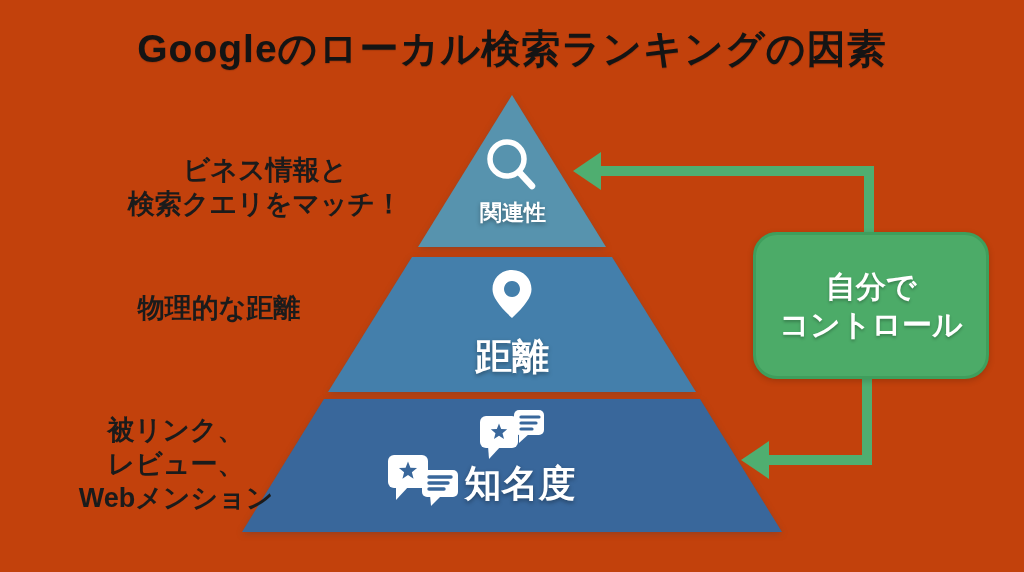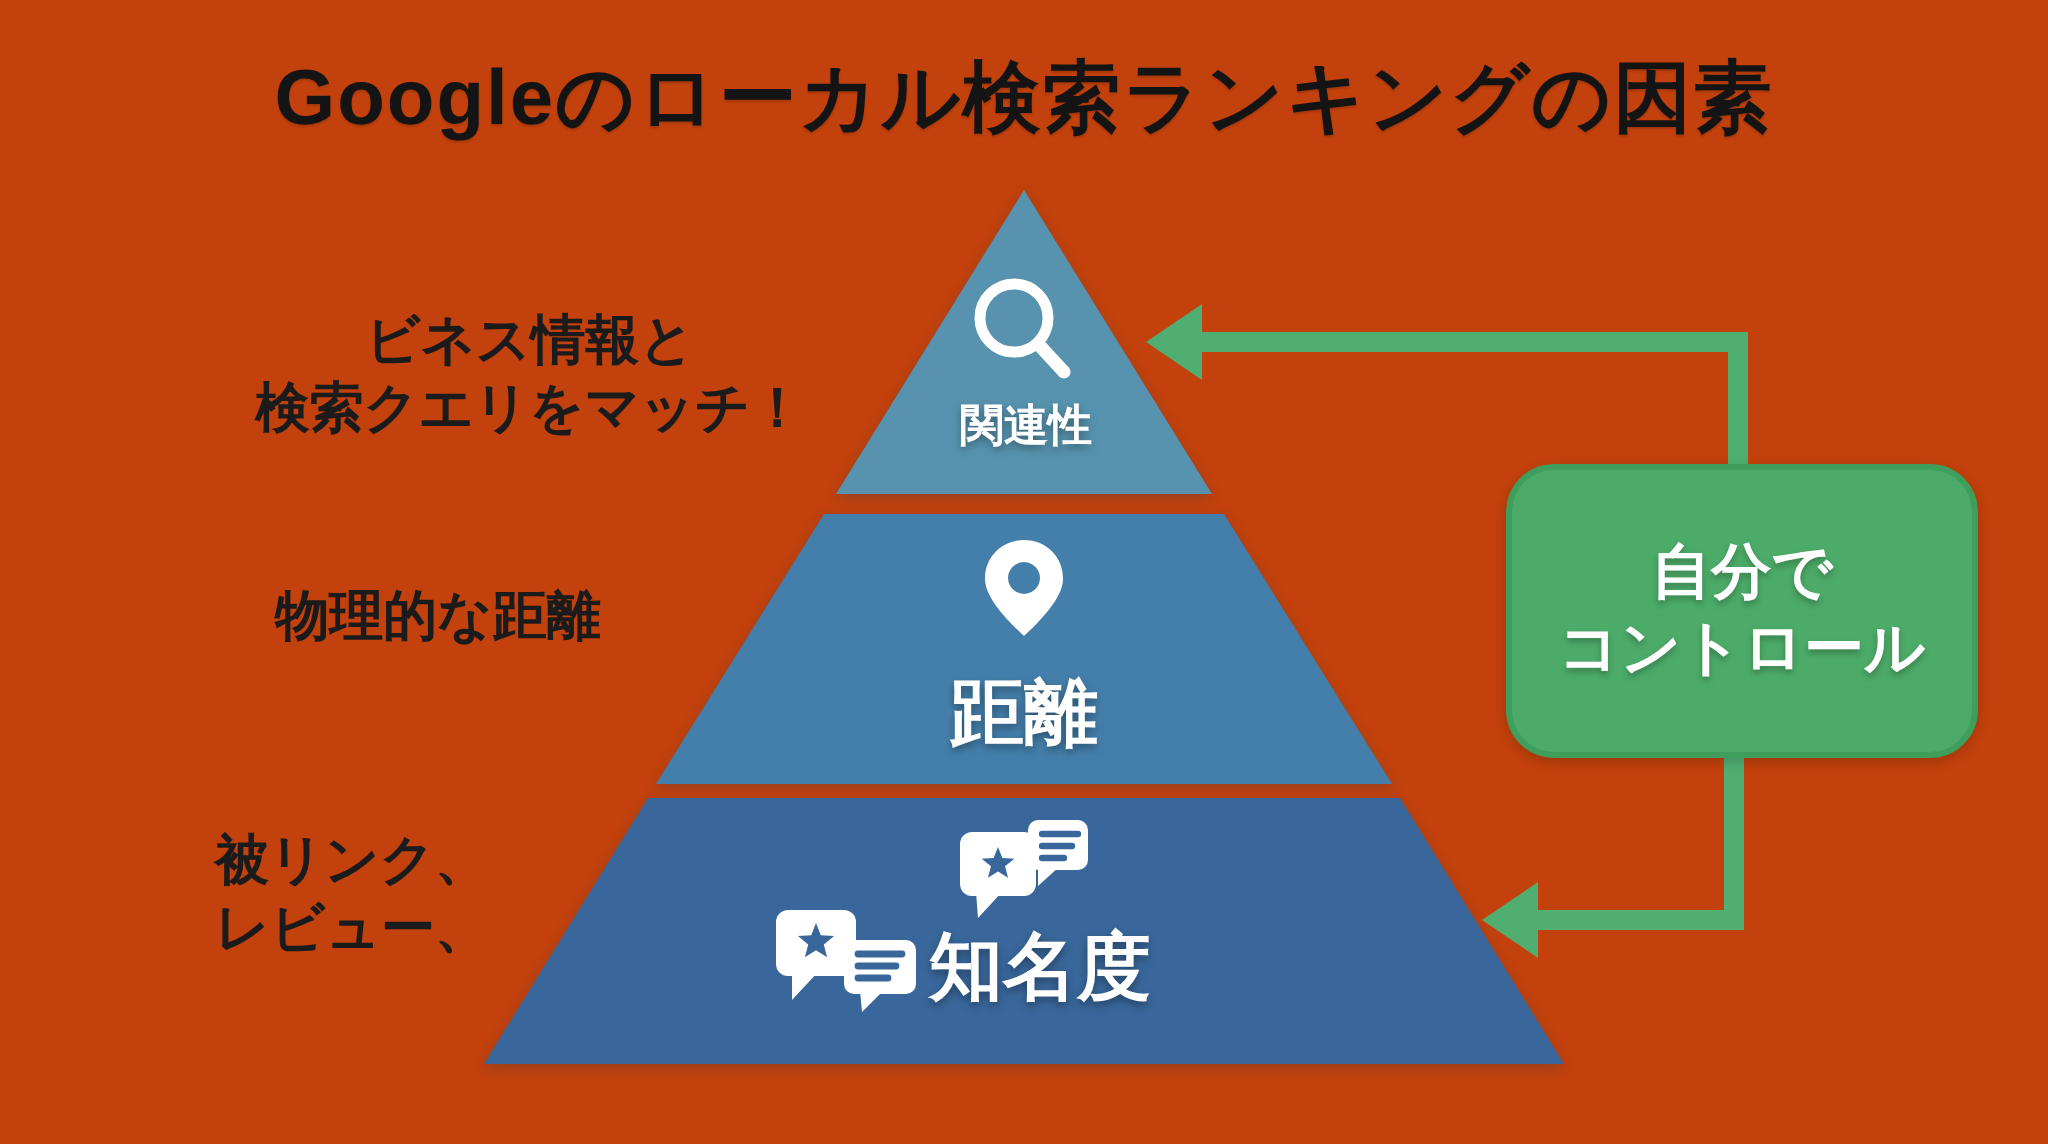--- a/index.html
+++ b/index.html
@@ -106,20 +106,21 @@
   <div class="desc d-1">
     <div>ビネス情報と</div>
     <div>検索クエリをマッチ！</div>
   </div>
   <div class="desc d-2">
     <div>物理的な距離</div>
   </div>
   <div class="desc d-3">
     <div>被リンク、</div>
     <div>レビュー、</div>
+    <div>Webメンション</div>
   </div>
 
   <div class="callout">
     <span>自分で</span>
     <span>コントロール</span>
   </div>
 
 </div>
 
 </body></html>

